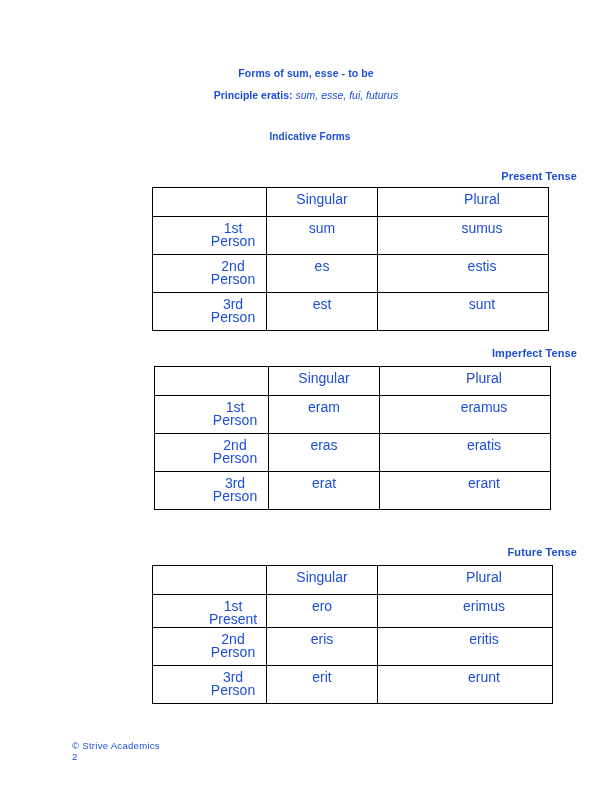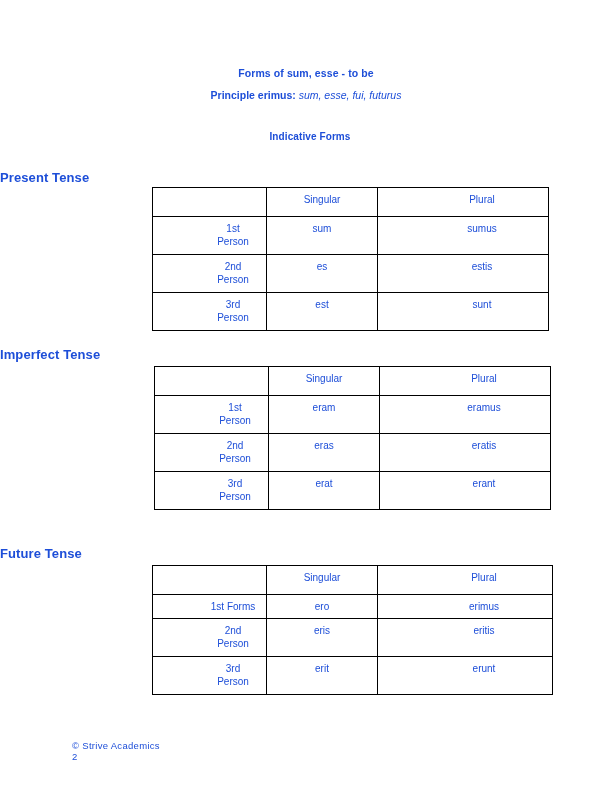--- a/index.html
+++ b/index.html
@@ -52,31 +52,31 @@
     font-weight: bold;
     letter-spacing: 0.1px;
   }
   #indicative-forms { top: 131px; }
 
   
   .tense-caption {
     position: absolute;
     left: 0;
     width: 577px;
-    text-align: left;
-    font-size: 13px;
+    text-align: right;
+    font-size: 11px;
     font-weight: bold;
     letter-spacing: 0.1px;
   }
 
   table.tense-table {
     position: absolute;
     border-collapse: collapse;
     table-layout: fixed;
-    font-size: 10px;
+    font-size: 14px;
   }
   table.tense-table td {
     border: 1.6px solid #000000;
     vertical-align: top;
     padding-top: 5px;
     text-align: center;
     line-height: 13px;
     font-weight: normal;
   }
   td.col-person   { width: 64px; padding-left: 48px; }
@@ -120,21 +120,21 @@
   }
 </style>
 </head>
 <body>
 
 <div class="page">
 
   <div class="title-block">
     <div class="doc-title">Forms of sum, esse - to be</div>
     <div class="principle-line">
-      <span class="principle-label">Principle erimus:</span>
+      <span class="principle-label">Principle eratis:</span>
       <span class="principle-value">sum, esse, fui, futurus</span>
     </div>
   </div>
 
   <div class="section-heading" id="indicative-forms">Indicative Forms</div>
 
   <div class="tense-caption" id="caption-present">Present Tense</div>
   <table class="tense-table" id="table-present">
     <tbody>
       <tr class="header-row">
@@ -188,21 +188,21 @@
 
   <div class="tense-caption" id="caption-future">Future Tense</div>
   <table class="tense-table" id="table-future">
     <tbody>
       <tr class="header-row">
         <td class="col-person empty-corner"></td>
         <td class="col-singular">Singular</td>
         <td class="col-plural">Plural</td>
       </tr>
       <tr class="body-row short">
-        <td class="col-person">1st Forms</td>
+        <td class="col-person">1st Present</td>
         <td class="col-singular">ero</td>
         <td class="col-plural">erimus</td>
       </tr>
       <tr class="body-row">
         <td class="col-person">2nd<br>Person</td>
         <td class="col-singular">eris</td>
         <td class="col-plural">eritis</td>
       </tr>
       <tr class="body-row">
         <td class="col-person">3rd<br>Person</td>

